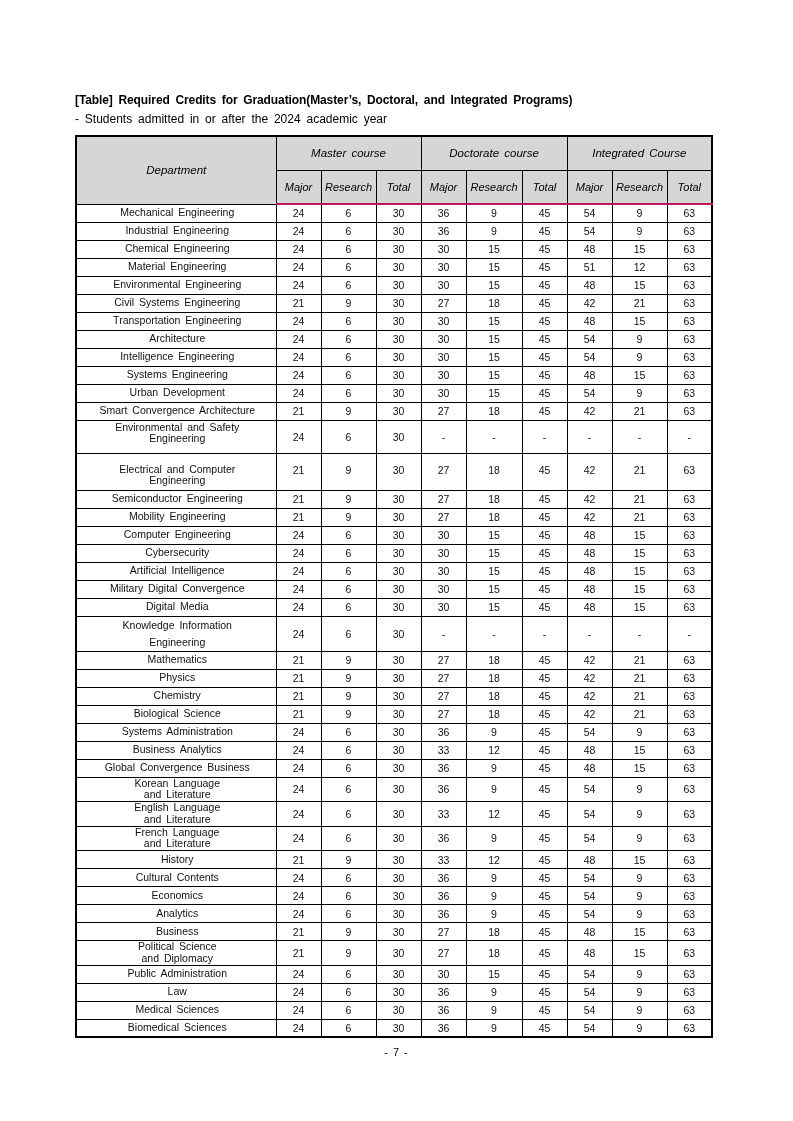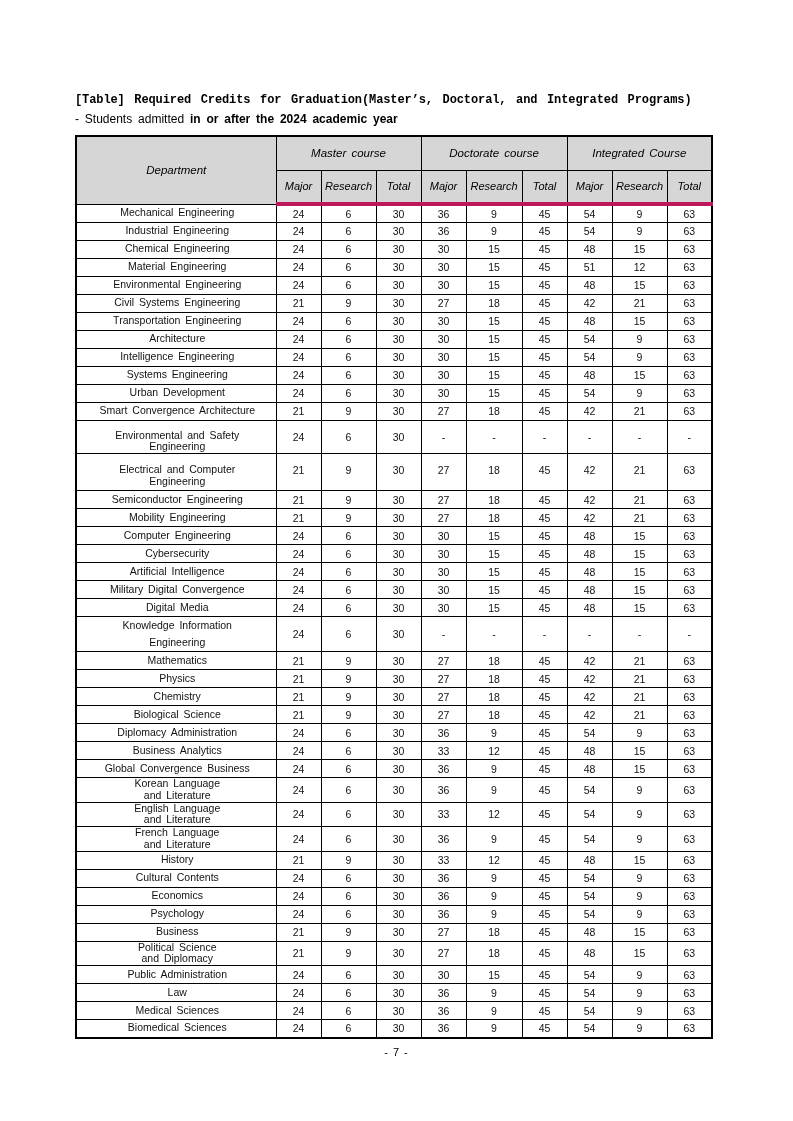--- a/index.html
+++ b/index.html
@@ -10,27 +10,26 @@
     font-family: "Liberation Sans", "DejaVu Sans", sans-serif;
     color: #111111;
   }
   .page { position: relative; width: 793px; height: 1121px; overflow: hidden; }
   .content { position: absolute; left: 75px; top: 93px; width: 636px; }
 
   .title {
     font-size: 12px; font-weight: bold;
     letter-spacing: -0.1px; word-spacing: 2.5px;
     color: #000;
-    font-family: Liberation Mono, monospace;
   }
   .subtitle {
     font-size: 12px; margin-top: 5px;
     word-spacing: 2.5px; color: #000;
   }
-  .subtitle b { font-weight: bold; }
+  .subtitle b { font-weight: normal; }
 
   table.credits {
     margin-top: 9px;
     border-collapse: collapse;
     table-layout: fixed;
     width: 636px;
     border: 2px solid #000;
   }
   th, td {
     border: 1px solid #000;
@@ -39,42 +38,42 @@
   }
   thead th {
     background: #d6d6d6;
     font-weight: normal;
     text-align: center;
     vertical-align: middle;
     color: #000;
     font-style: italic;
   }
   tr.group-row th { height: 34px; font-size: 11.5px; word-spacing: 2px; }
-  tr.sub-row th { height: 34px; font-size: 11px; border-bottom: 4px solid #be185d; }
+  tr.sub-row th { height: 34px; font-size: 11px; border-bottom: 2px solid #be185d; }
   th.dept-h { font-size: 11px; margin-top: 9px; }
 
   tbody td {
     font-size: 10.5px;
     height: 18px;
     vertical-align: middle;
     color: #111;
   }
   td.dept {
     text-align: center;
     padding-left: 4px;
     padding-right: 2px;
     white-space: pre-line;
     line-height: 1.12;
     word-spacing: 2px;
   }
   td.val { text-align: center; word-spacing: 0; }
 
   
   tr.r-tall td { height: 33px; }
-  tr.r-tall td.dept { vertical-align: top; padding-top: 9px; margin-top: 29px; }
+  tr.r-tall td.dept { vertical-align: top; padding-top: 1px; margin-top: 29px; }
   tr.r-talltop td { height: 37px; vertical-align: top; padding-top: 10px; }
   tr.r-gap td { height: 32px; }
   tr.r-gap td.dept { line-height: 1.62; }
   tr.r-tight td { height: 24px; }
 
   .pagenum {
     position: absolute;
     left: 0; top: 1046px; width: 793px;
     text-align: center;
     font-size: 11px;
@@ -434,21 +433,21 @@
             <td class="val">9</td>
             <td class="val">30</td>
             <td class="val">27</td>
             <td class="val">18</td>
             <td class="val">45</td>
             <td class="val">42</td>
             <td class="val">21</td>
             <td class="val">63</td>
           </tr>
           <tr>
-            <td class="dept">Diplomacy Administration</td>
+            <td class="dept">Systems Administration</td>
             <td class="val">24</td>
             <td class="val">6</td>
             <td class="val">30</td>
             <td class="val">36</td>
             <td class="val">9</td>
             <td class="val">45</td>
             <td class="val">54</td>
             <td class="val">9</td>
             <td class="val">63</td>
           </tr>
@@ -545,21 +544,21 @@
             <td class="val">6</td>
             <td class="val">30</td>
             <td class="val">36</td>
             <td class="val">9</td>
             <td class="val">45</td>
             <td class="val">54</td>
             <td class="val">9</td>
             <td class="val">63</td>
           </tr>
           <tr>
-            <td class="dept">Psychology</td>
+            <td class="dept">Analytics</td>
             <td class="val">24</td>
             <td class="val">6</td>
             <td class="val">30</td>
             <td class="val">36</td>
             <td class="val">9</td>
             <td class="val">45</td>
             <td class="val">54</td>
             <td class="val">9</td>
             <td class="val">63</td>
           </tr>

